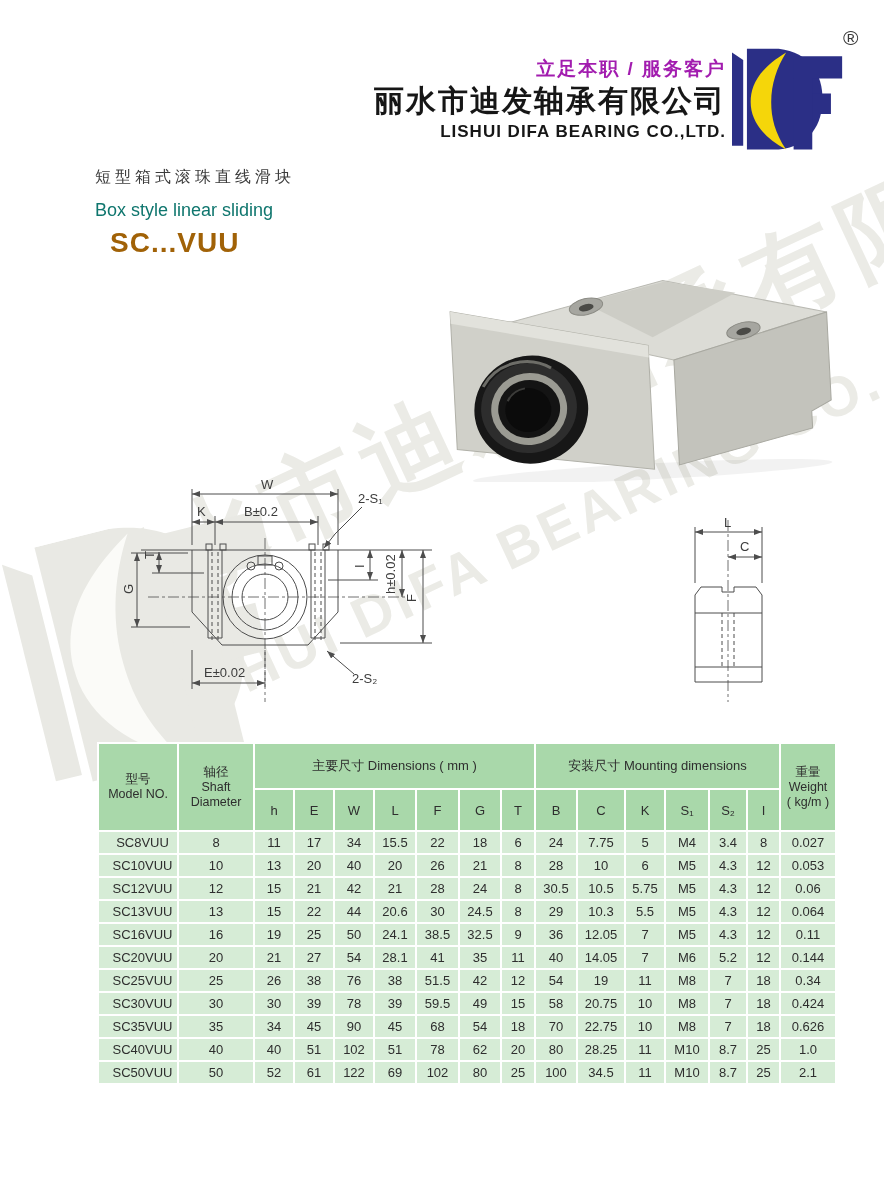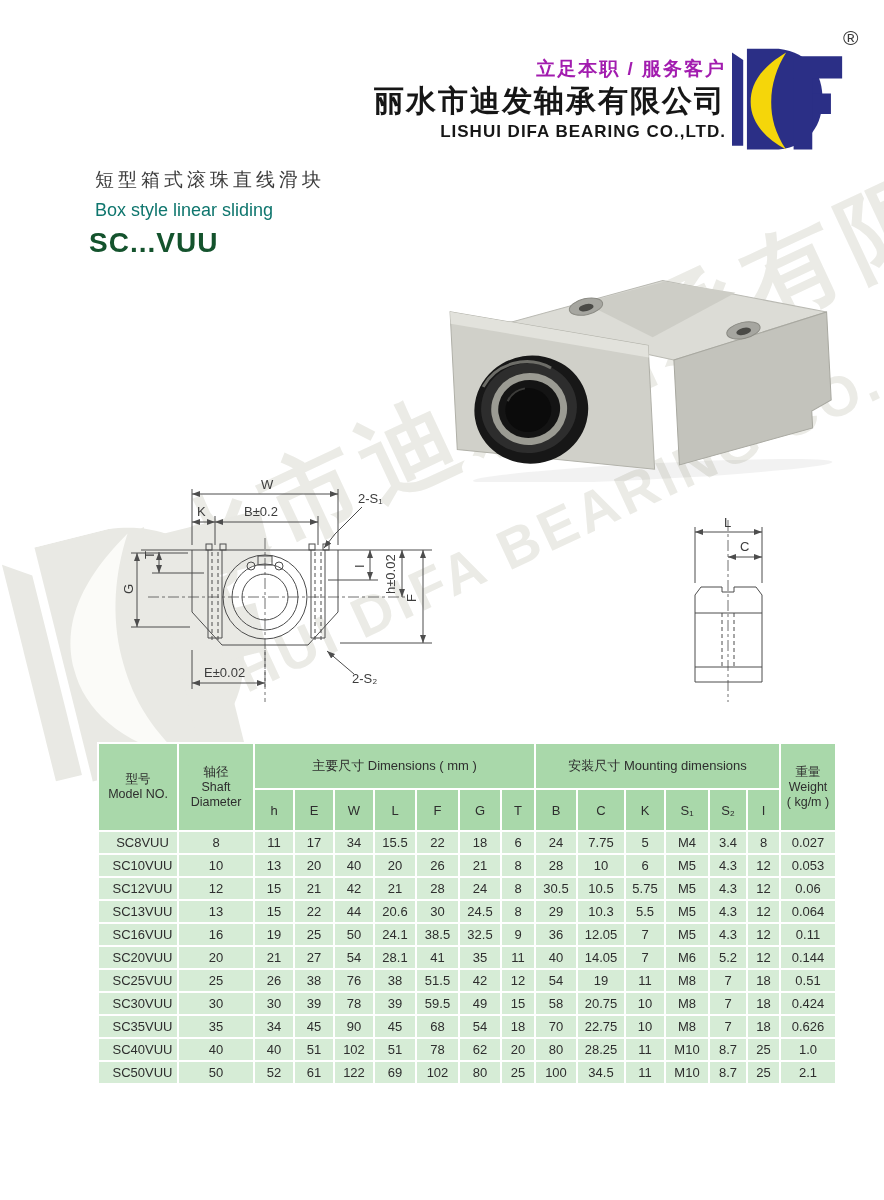--- a/index.html
+++ b/index.html
@@ -15,25 +15,25 @@
          white-space:nowrap;transform:rotate(-25deg);transform-origin:0 0;}
   .wm-logo{left:10px;top:520px;width:300px;height:250px;transform:rotate(-14deg);}
   
   .hdr{position:absolute;z-index:2;left:280px;width:446px;text-align:right;}
   .hdr-slogan{top:56px;font-size:19px;font-weight:bold;letter-spacing:2px;color:#a21caf;}
   .hdr-cn{top:81px;font-size:30px;font-weight:bold;letter-spacing:2px;color:#161616;}
   .hdr-en{top:122px;font-size:17px;font-weight:bold;letter-spacing:1px;color:#161616;}
   .logo{position:absolute;z-index:2;left:732px;top:46px;width:112px;height:110px;}
   .reg{position:absolute;z-index:2;left:843px;top:26px;font-size:21px;color:#3a3a3a;}
   
-  .title-cn{position:absolute;z-index:2;left:95px;top:167px;font-size:19px;
+  .title-cn{position:absolute;z-index:2;left:95px;top:167px;font-size:16px;
             letter-spacing:4px;color:#3c3c3c;font-weight:500;}
   .title-en{position:absolute;z-index:2;left:95px;top:200px;font-size:18px;color:#0f766e;}
-  .series{position:absolute;z-index:2;left:89px;top:227px;font-size:28px;
-          font-weight:bold;color:#14532d;letter-spacing:1px;}
+  .series{position:absolute;z-index:2;left:110px;top:227px;font-size:28px;
+          font-weight:bold;color:#a16207;letter-spacing:1px;}
   
   .photo{position:absolute;z-index:2;left:438px;top:262px;width:412px;height:220px;}
   .tdraw{position:absolute;z-index:2;left:120px;top:470px;width:690px;height:245px;}
   .tdraw text{font-family:"Liberation Sans",sans-serif;font-size:13px;fill:#3c3c3c;}
   .thin{stroke:#4d4d4d;stroke-width:1;fill:none;}
   .dim{stroke:#4d4d4d;stroke-width:1;fill:none;}
   .dash{stroke:#4d4d4d;stroke-width:1;fill:none;stroke-dasharray:4 3;}
   .cline{stroke:#4d4d4d;stroke-width:0.8;fill:none;stroke-dasharray:11 3 3 3;}
   
   .spec{position:absolute;z-index:2;left:97px;top:742px;}
@@ -389,21 +389,21 @@
             <td>38</td>
             <td>51.5</td>
             <td>42</td>
             <td>12</td>
             <td>54</td>
             <td>19</td>
             <td>11</td>
             <td>M8</td>
             <td>7</td>
             <td>18</td>
-            <td>0.51</td>
+            <td>0.34</td>
           </tr>
           <tr>
             <td class="model-cell">SC30VUU</td>
             <td>30</td>
             <td>30</td>
             <td>39</td>
             <td>78</td>
             <td>39</td>
             <td>59.5</td>
             <td>49</td>

